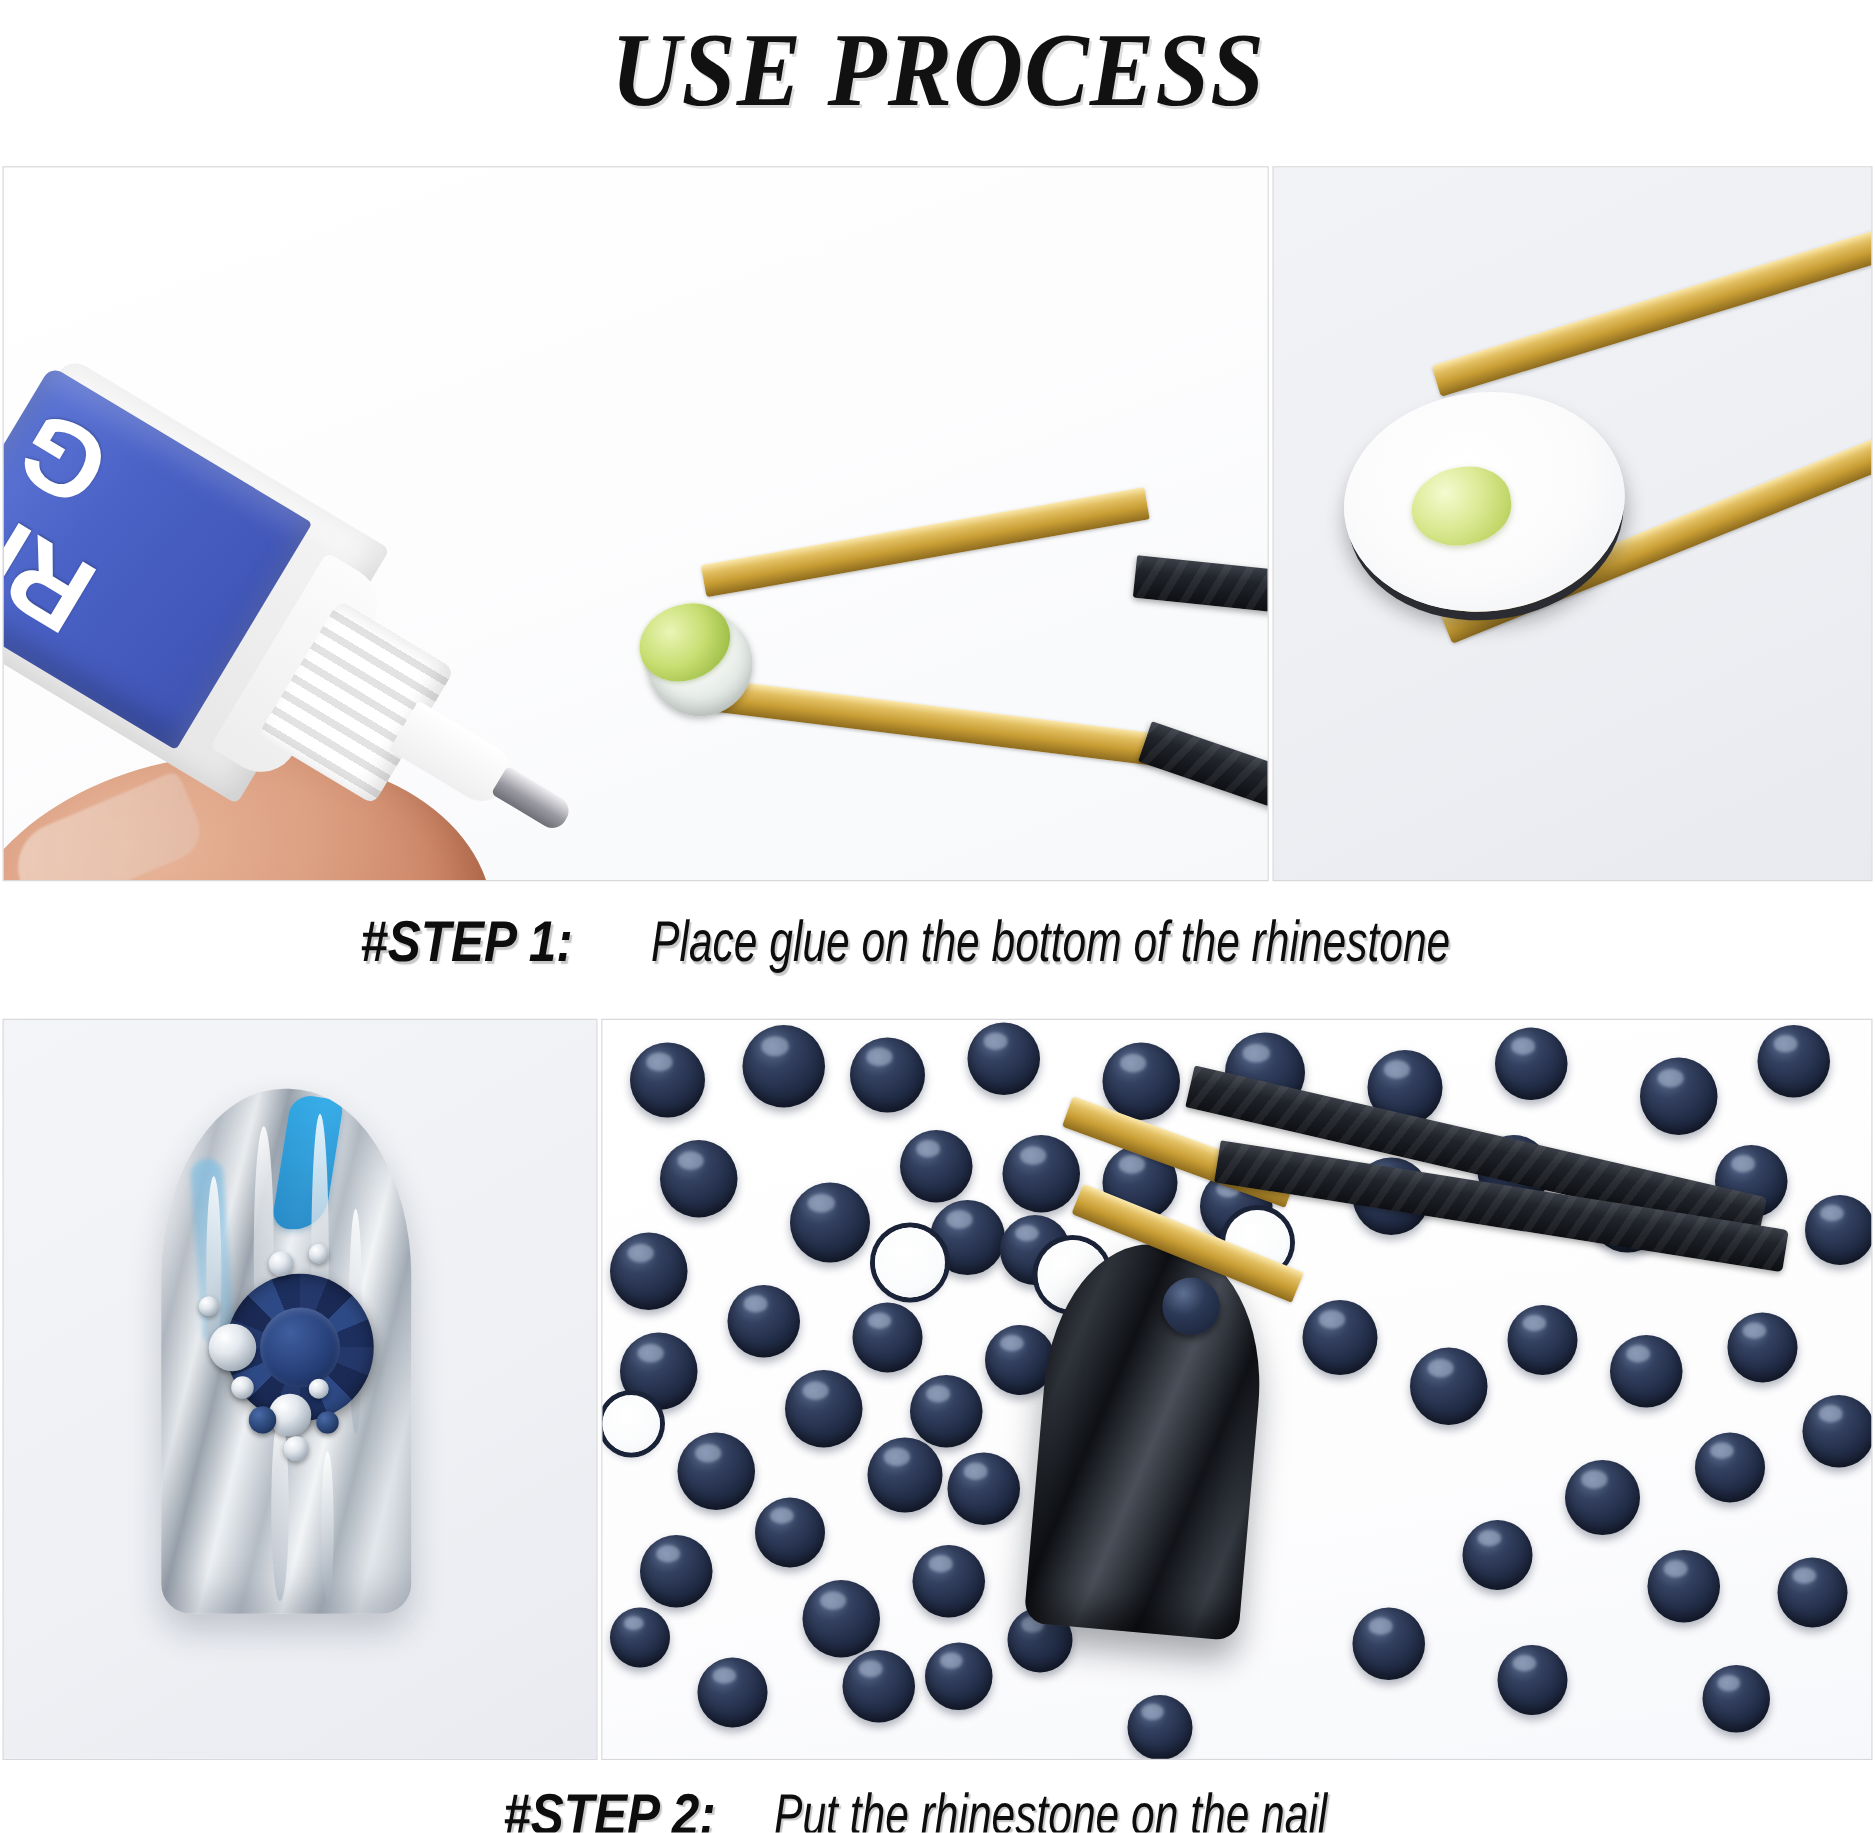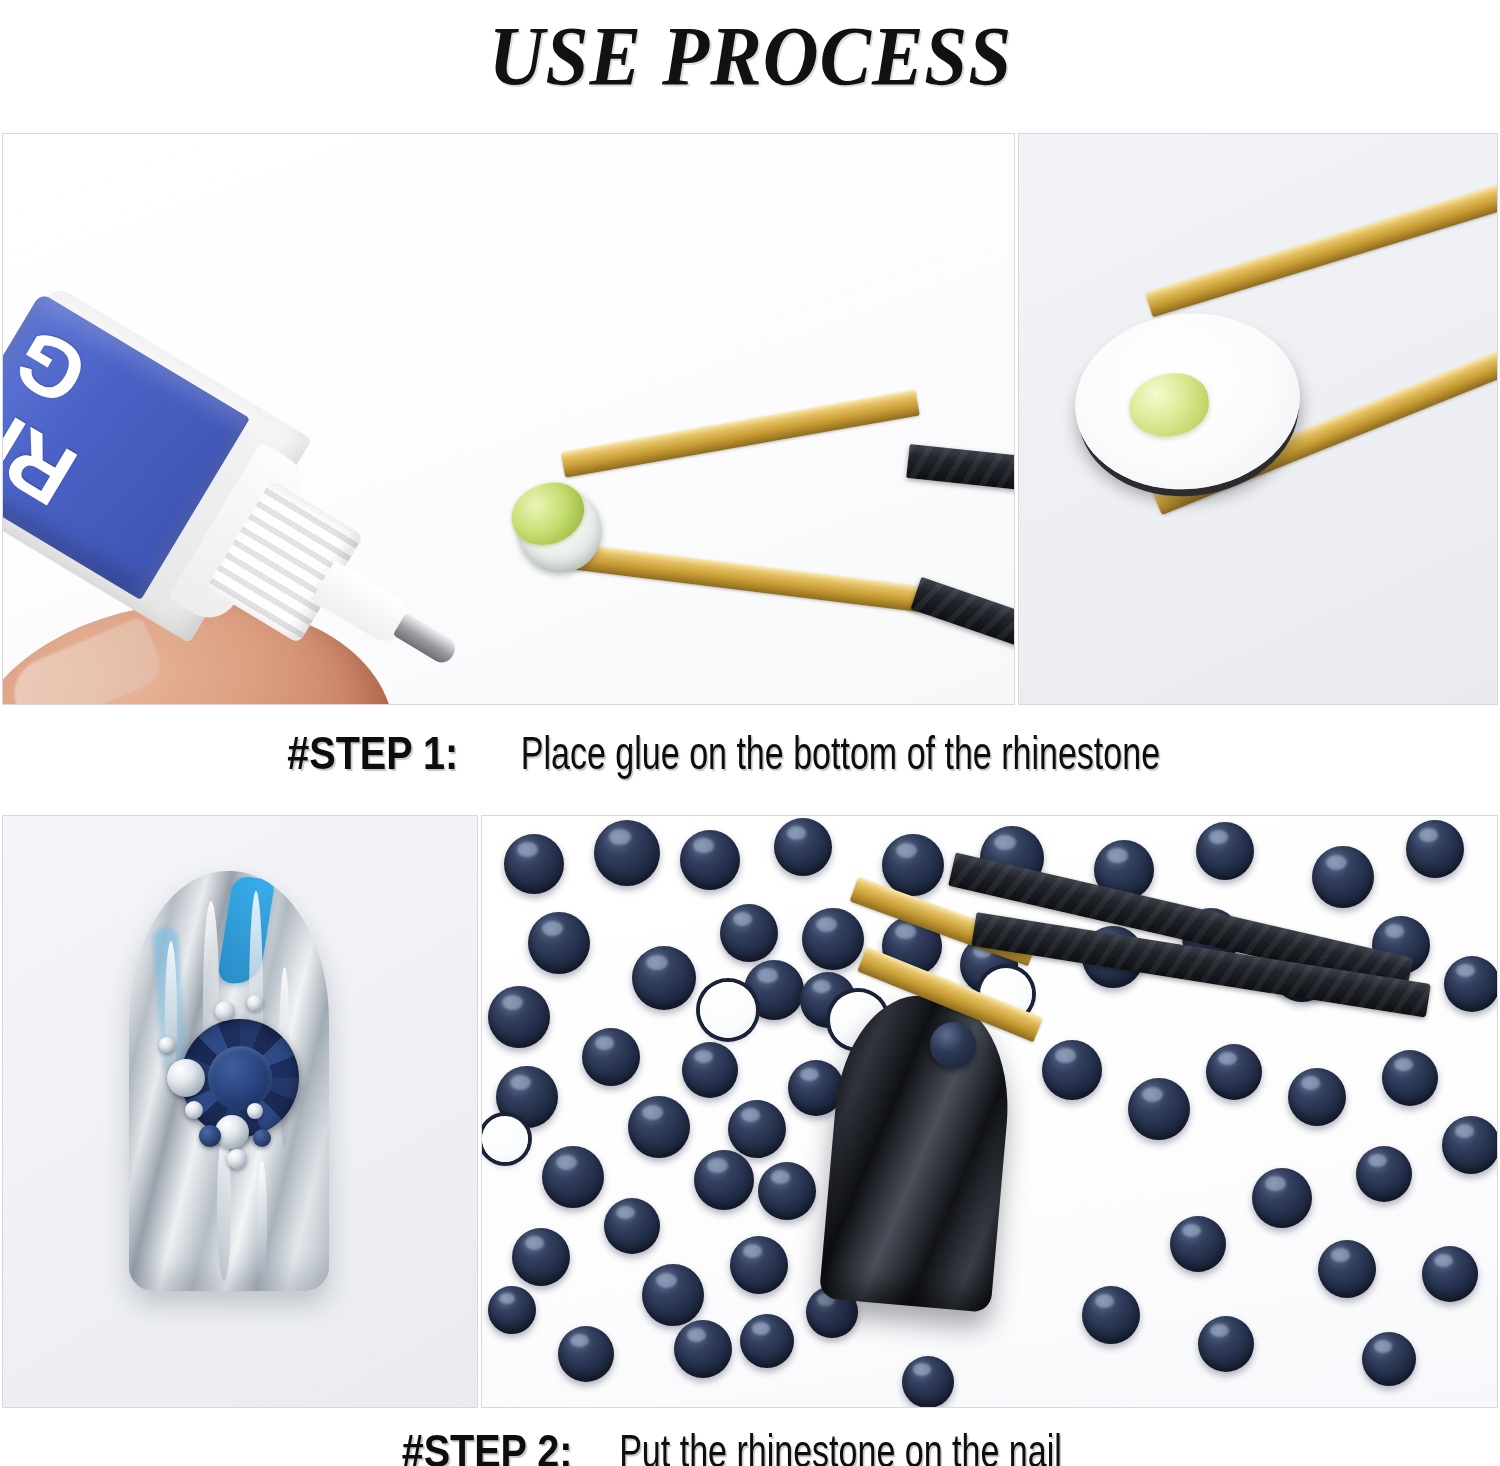--- a/index.html
+++ b/index.html
@@ -28,21 +28,21 @@
          border:1px solid #d8d8dc;box-sizing:border-box;}
   #p1{left:2px;  top:133px; width:1013px; height:572px;}
   #p2{left:1018px;top:133px;width:480px;  height:572px;}
   #p3{left:2px;  top:815px; width:476px;  height:593px;}
   #p4{left:481px;top:815px; width:1017px; height:593px;}
 
   
   .caption{
     position:absolute;width:1500px;text-align:center;
     font-family:"Liberation Sans", sans-serif;
-    font-size:46px;color:#0d0d0d;
+    font-size:46px;font-style:italic;color:#0d0d0d;
     white-space:nowrap;
     text-shadow:2px 2px 1px rgba(130,130,130,.45);
   }
   .caption span{transform:scaleX(.86);display:inline-block;}
   #cap1{left:0;top:726px;}
   #cap2{left:0;top:1424px;}
   .cap-strong{font-weight:bold;}
 
   
   #p1 .bg{position:absolute;inset:0;background:

